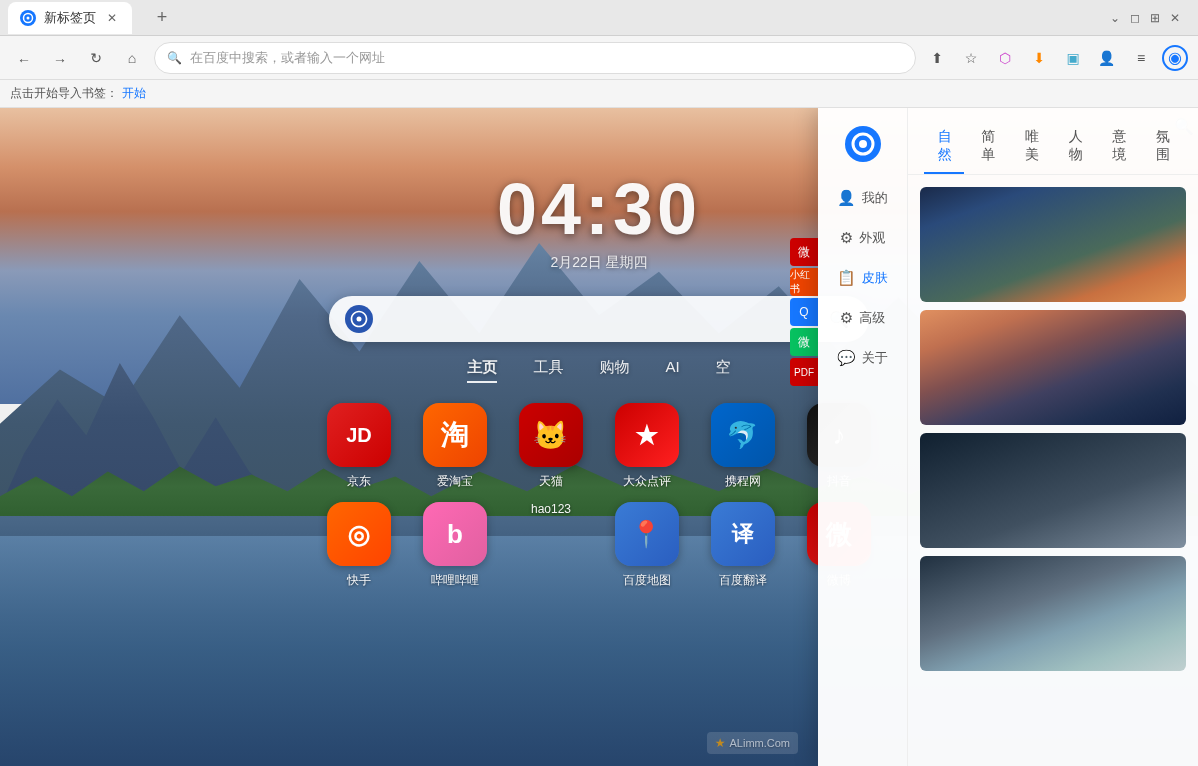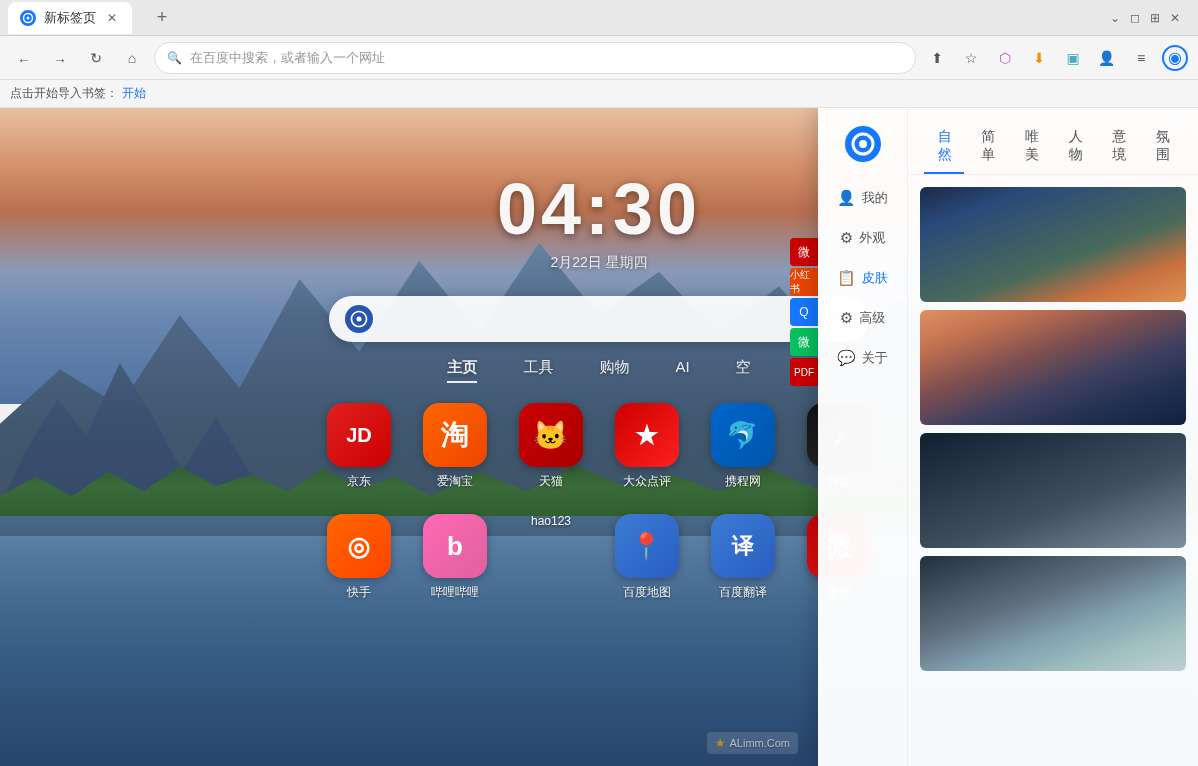--- a/index.html
+++ b/index.html
@@ -52,26 +52,26 @@
 
     
     .search-container { margin-top: 24px; width: 540px; }
     .search-box { width: 100%; height: 46px; background: rgba(255,255,255,0.92); border-radius: 23px; display: flex; align-items: center; padding: 0 16px; gap: 10px; box-shadow: 0 2px 12px rgba(0,0,0,0.25); }
     .search-logo { width: 28px; height: 28px; background: #2855b0; border-radius: 50%; display: flex; align-items: center; justify-content: center; }
     .search-logo svg { width: 20px; height: 20px; }
     .search-input-text { flex: 1; font-size: 14px; color: #999; }
     .search-btn { width: 28px; height: 28px; display: flex; align-items: center; justify-content: center; color: #666; cursor: pointer; }
 
     
-    .nav-tabs { display: flex; gap: 46px; margin-top: 16px; }
+    .nav-tabs { display: flex; gap: 36px; margin-top: 16px; }
     .nav-tab { font-size: 15px; color: rgba(255,255,255,0.9); cursor: pointer; padding-bottom: 4px; text-shadow: 0 1px 4px rgba(0,0,0,0.4); }
     .nav-tab.active { border-bottom: 2px solid rgba(255,255,255,0.9); font-weight: bold; }
 
     
-    .apps-grid { display: flex; flex-direction: column; gap: 24px; margin-top: 20px; }
+    .apps-grid { display: flex; flex-direction: column; gap: 12px; margin-top: 20px; }
     .apps-row { display: flex; gap: 16px; justify-content: center; }
     .app-item { display: flex; flex-direction: column; align-items: center; gap: 6px; cursor: pointer; width: 80px; }
     .app-icon { width: 64px; height: 64px; border-radius: 16px; display: flex; align-items: center; justify-content: center; font-size: 24px; color: white; font-weight: bold; box-shadow: 0 2px 8px rgba(0,0,0,0.3); overflow: hidden; position: relative; }
     .app-label { font-size: 12px; color: rgba(255,255,255,0.95); text-shadow: 0 1px 3px rgba(0,0,0,0.6); }
 
     
     .icon-jd { background: linear-gradient(135deg, #e02020 0%, #cc0000 100%); }
     .icon-taobao { background: linear-gradient(135deg, #ff6600 0%, #ee4400 100%); }
     .icon-tmall { background: linear-gradient(135deg, #cc0000 0%, #aa0000 100%); }
     .icon-dianping { background: linear-gradient(135deg, #cc0000 0%, #ff2020 100%); }

